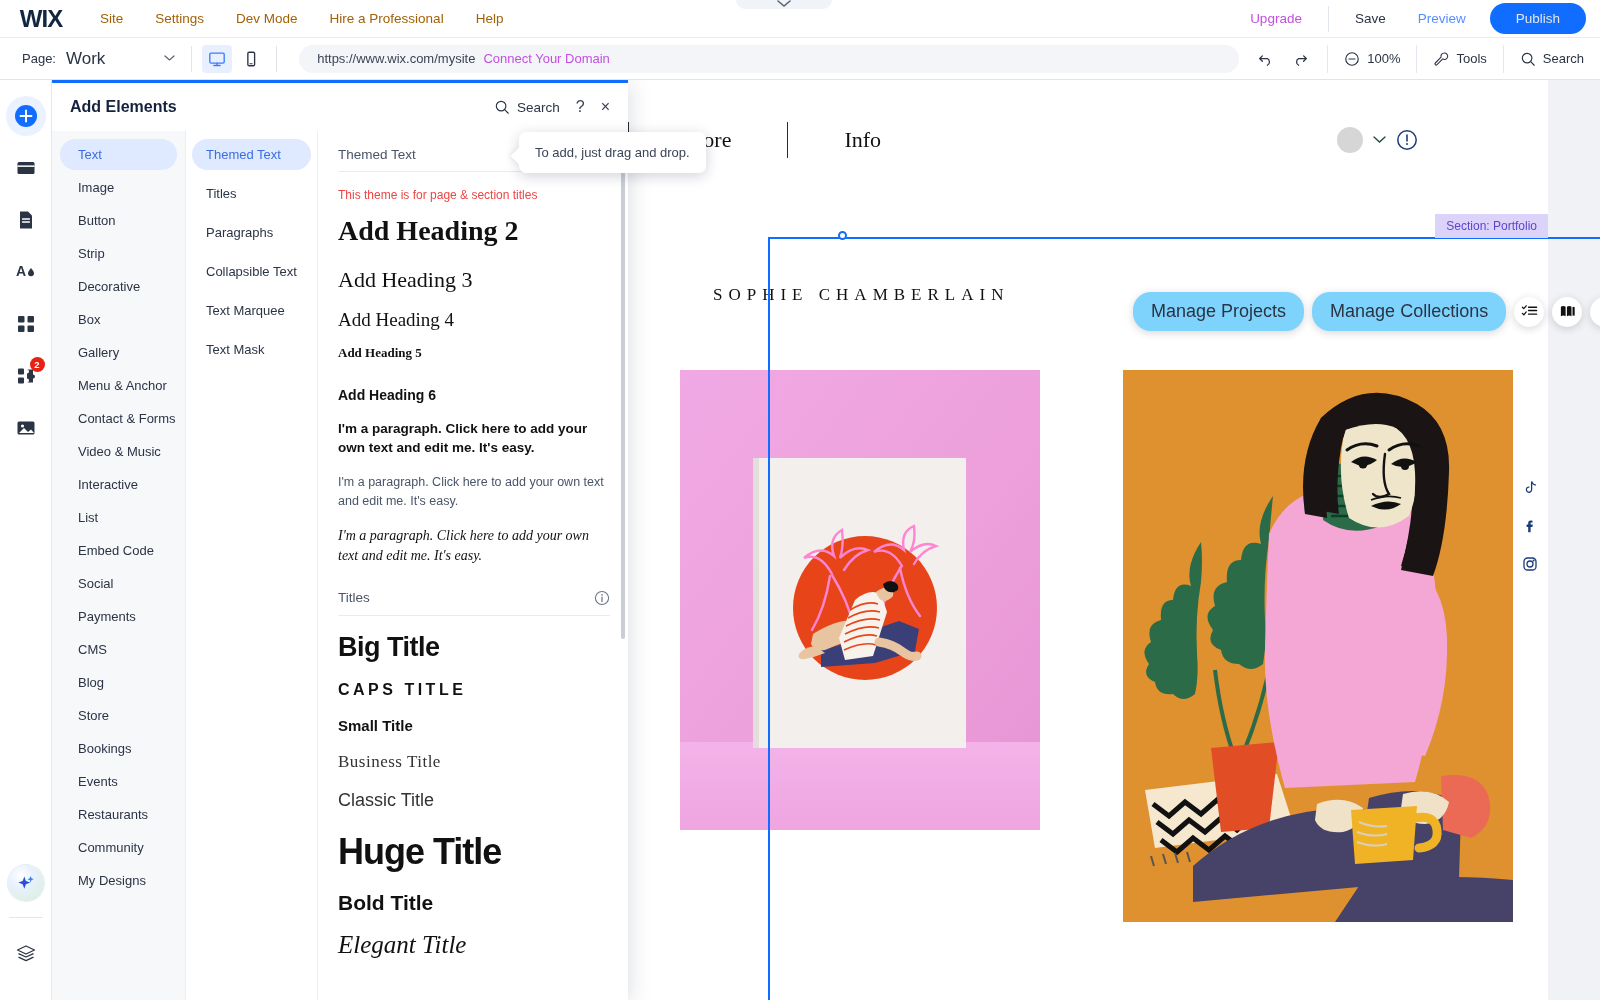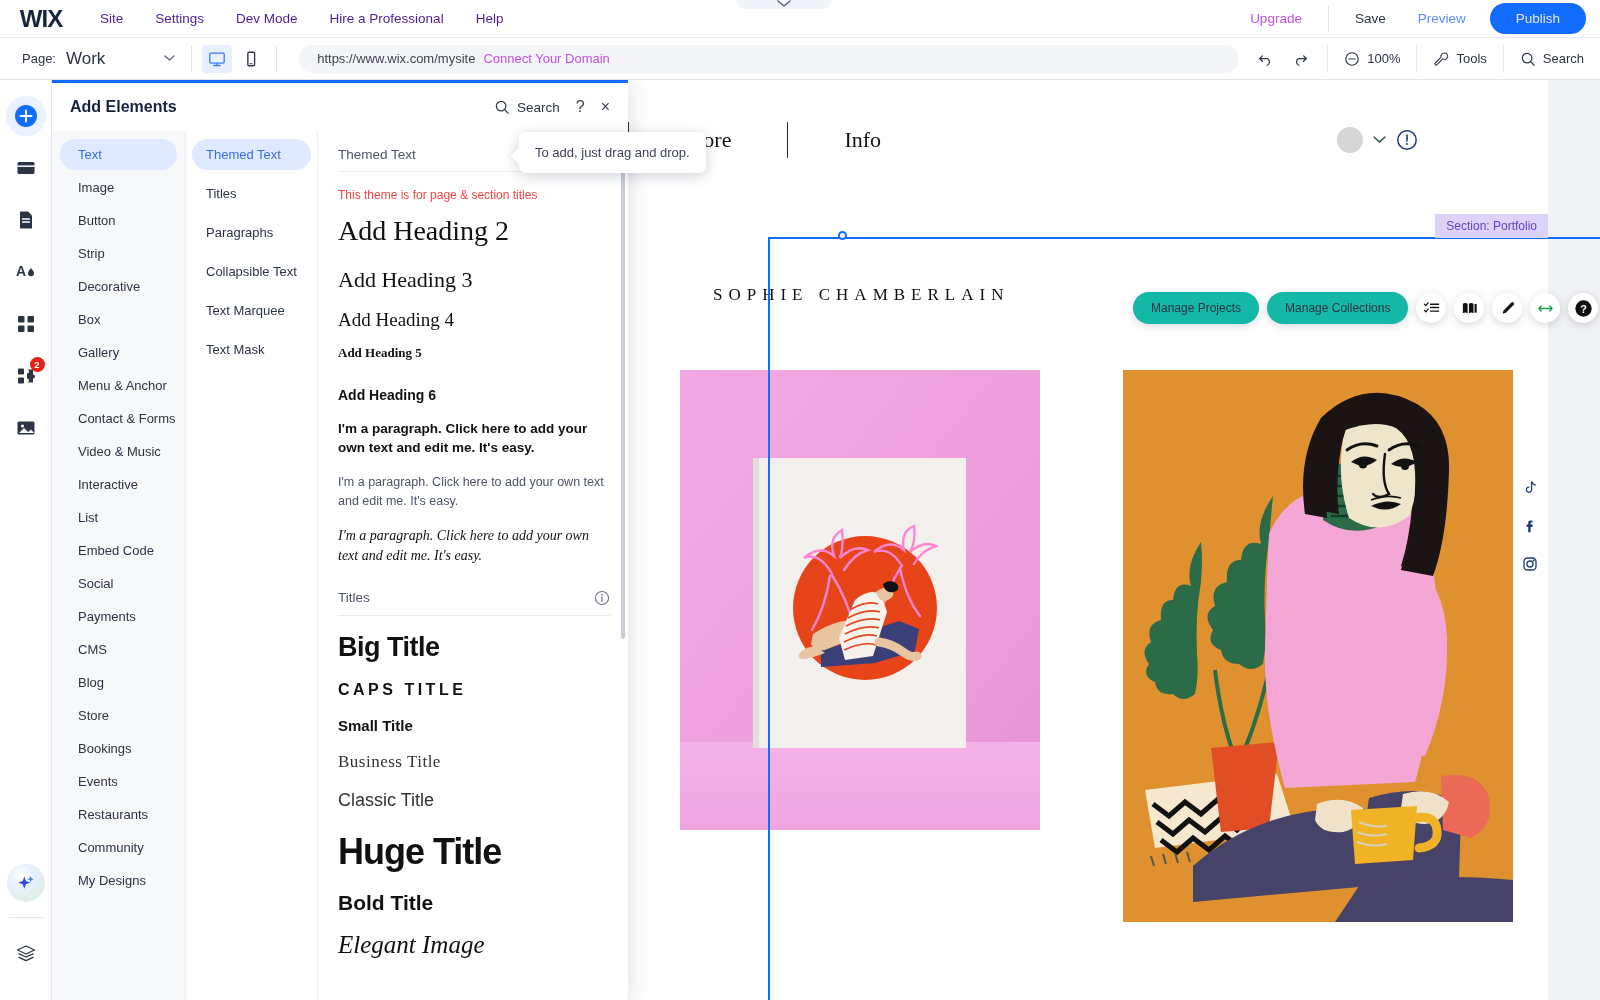--- a/index.html
+++ b/index.html
@@ -16,21 +16,21 @@
     background: #fff; display: flex; align-items: center;
     border-bottom: 1px solid #e8eaef; z-index: 40;
   }
   .wix-logo {
     font-family: "Liberation Sans", sans-serif;
     font-weight: 700; font-size: 24px; letter-spacing: -1px;
     color: #12263f; margin-left: 10px; width: 62px; text-align: center;
   }
   .menu-items { display: flex; align-items: center; gap: 0; margin-left: 12px; }
   .menu-item {
-    font-size: 13.5px; color: #4c1d95; padding: 6px 16px; cursor: pointer;
+    font-size: 13.5px; color: #a16207; padding: 6px 16px; cursor: pointer;
     white-space: nowrap;
   }
   .top-right { margin-left: auto; display: flex; align-items: center; gap: 0; padding-right: 14px; }
   .upgrade-link { font-size: 13.5px; color: #c14fe0; padding: 6px 16px; cursor: pointer; }
   .save-link { font-size: 13.5px; color: #2b3445; padding: 6px 16px; cursor: pointer; }
   .preview-link { font-size: 13.5px; color: #5a8eff; padding: 6px 16px; cursor: pointer; }
   .publish-btn {
     background: #116dff; color: #e5e5e5; font-size: 13.5px; font-weight: 400;
     border: none; border-radius: 18px; padding: 8px 26px; cursor: pointer;
     margin-left: 8px;
@@ -148,22 +148,22 @@
     position: absolute; top: 205px; left: 85px;
     font-family: "Liberation Serif", serif; font-size: 17px;
     letter-spacing: 6px; color: #111; font-weight: 400; white-space: nowrap;
   }
 
   .float-toolbar {
     position: absolute; top: 212px; left: 505px; display: flex;
     align-items: center; gap: 8px; z-index: 20;
   }
   .pill {
-    background: #14b8a6; border-radius: 18px; padding: 9px 18px;
-    font-size: 12px; color: #2b3445; cursor: pointer;
+    background: #7dd3fc; border-radius: 18px; padding: 9px 18px;
+    font-size: 18px; color: #2b3445; cursor: pointer;
     box-shadow: 0 2px 9px rgba(0,0,0,.16); white-space: nowrap;
   }
   .round-btn {
     width: 30px; height: 30px; border-radius: 50%; background: #fff;
     display: flex; align-items: center; justify-content: center;
     box-shadow: 0 2px 9px rgba(0,0,0,.16); cursor: pointer;
   }
 
   .gallery-img { position: absolute; }
   .img-pink { left: 52px; top: 290px; width: 360px; height: 460px; }
@@ -226,21 +226,21 @@
     display: flex; align-items: center; justify-content: space-between;
     padding: 6px 0 9px 0; border-bottom: 1px solid #e9ebf0; margin-bottom: 16px;
   }
   .group-title { font-size: 13.5px; color: #4a5568; }
   .prev-item { cursor: pointer; }
   .h1p {
     font-family: "Liberation Serif", serif; font-size: 34px; color: #1f4e6b;
     line-height: 1.05; white-space: nowrap;
   }
   .sub1 { font-size: 12px; color: #ef4444; margin-top: 4px; margin-bottom: 13px; }
-  .h2p { font-family: "Liberation Serif", serif; font-size: 28px; color: #111; margin-bottom: 20px; }
+  .h2p { font-family: "Liberation Serif", serif; font-size: 28px; color: #111; margin-bottom: 20px; font-weight: bold; }
   .h3p { font-family: "Liberation Serif", serif; font-size: 22px; color: #111; margin-bottom: 16px; }
   .h4p { font-family: "Liberation Serif", serif; font-size: 19px; color: #111; margin-bottom: 14px; }
   .h5p { font-family: "Liberation Serif", serif; font-size: 13px; font-weight: 700; color: #111; margin-bottom: 26px; }
   .h6p { font-family: "Liberation Sans", sans-serif; font-size: 14px; font-weight: 700; color: #111; margin-bottom: 16px; }
   .pbold { font-size: 13.5px; font-weight: 700; color: #111; line-height: 1.42; margin-bottom: 16px; }
   .preg { font-size: 12.5px; color: #4a5568; line-height: 1.48; margin-bottom: 16px; }
   .pital { font-family: "Liberation Serif", serif; font-style: italic; font-size: 14px; color: #111; line-height: 1.4; margin-bottom: 18px; }
 
   .t-big { font-size: 27px; font-weight: 700; color: #111; margin-bottom: 18px; letter-spacing: -.5px; }
   .t-caps { font-size: 16px; font-weight: 600; letter-spacing: 3.5px; color: #111; margin-bottom: 18px; }
@@ -698,20 +698,20 @@
           </svg>
         </div>
 
         <div class="t-big prev-item">Big Title</div>
         <div class="t-caps prev-item">CAPS TITLE</div>
         <div class="t-small prev-item">Small Title</div>
         <div class="t-business prev-item">Business Title</div>
         <div class="t-classic prev-item">Classic Title</div>
         <div class="t-huge prev-item">Huge Title</div>
         <div class="t-bold prev-item">Bold Title</div>
-        <div class="t-elegant prev-item">Elegant Image</div>
+        <div class="t-elegant prev-item">Elegant Title</div>
       </div>
     </div>
   </div>
 
   <div class="tooltip">To add, just drag and drop.</div>
 
 </div>
 
 </body></html>

